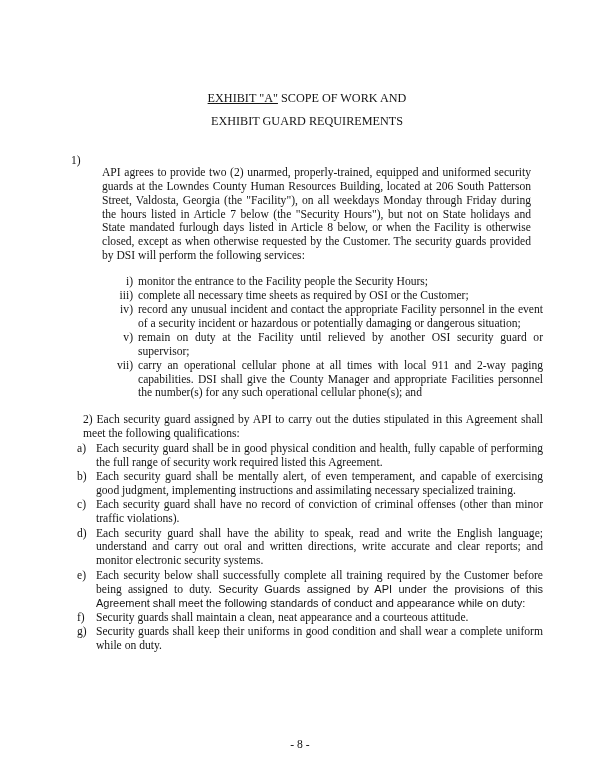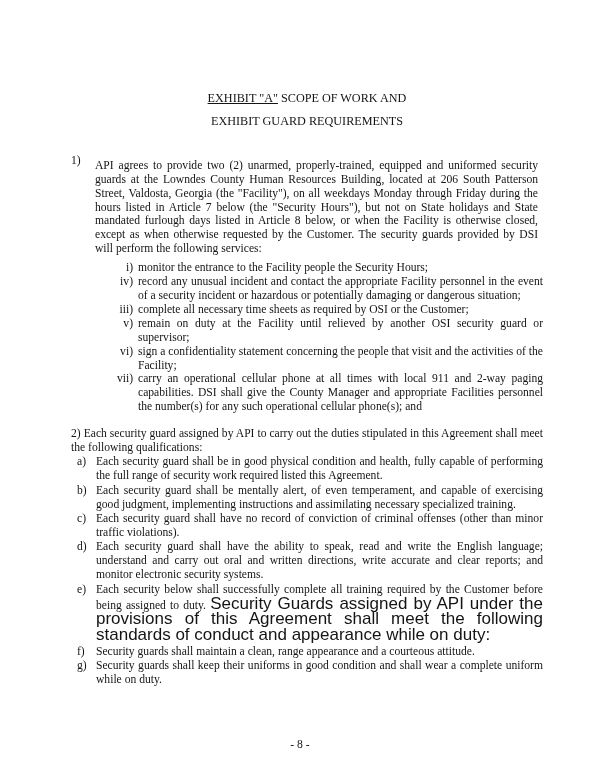--- a/index.html
+++ b/index.html
@@ -16,35 +16,35 @@
     padding: 92px 57px 0 71px;
     overflow: hidden;
   }
   .title-block { text-align: center; margin-bottom: 25px; font-size: 12.2px; }
   .title-line { margin-bottom: 9px; white-space: pre; }
   .underline { text-decoration: underline; }
 
   .hang-item { display: flex; }
   .hang-num { flex: 0 0 19px; }
   .hang-body { flex: 1; }
-  .para { margin: 5px; text-align: justify; }
+  .para { margin: 12px; text-align: justify; }
 
   .roman-list { margin-top: 0.5px; }
   .roman-item { display: flex; margin-left: 22px; }
   .roman-label { flex: 0 0 26px; text-align: right; padding-right: 5px; }
   .roman-text { flex: 1; text-align: justify; }
 
-  .item2-para { margin: 13px 0 0 0; text-align: justify; }
+  .item2-para { margin: 13px 0 0 12px; text-align: justify; }
 
   .letter-list { margin-top: 0.5px; }
   .letter-item { display: flex; margin-left: 6px; margin-top: 0.5px; }
   .letter-label { flex: 0 0 19px; }
   .letter-text { flex: 1; text-align: justify; }
 
-  .sans { font-family: "Liberation Sans", sans-serif; font-size: 17px; }
+  .sans { font-family: "Liberation Sans", sans-serif; font-size: 11px; }
 
   .footer {
     position: absolute;
     left: 0; right: 0; bottom: 24px;
     text-align: center;
     font-size: 11.6px;
   }
 </style>
 </head>
 <body>
@@ -63,38 +63,34 @@
 
       <div class="roman-list">
 
         <div class="roman-item">
           <span class="roman-label">i)</span>
           <div class="roman-text">monitor the entrance to the Facility people the Security Hours;</div>
         </div>
 
 
         <div class="roman-item">
-          <span class="roman-label">iv)</span>
-          <div class="roman-text">record any unusual incident and contact the appropriate Facility personnel in the event of a security incident or hazardous or potentially damaging or dangerous situation;</div>
+          <span class="roman-label">iii)</span>
+          <div class="roman-text">complete all necessary time sheets as required by OSI or the Customer;</div>
         </div>
 
         <div class="roman-item">
-          <span class="roman-label">iii)</span>
-          <div class="roman-text">complete all necessary time sheets as required by OSI or the Customer;</div>
+          <span class="roman-label">iv)</span>
+          <div class="roman-text">record any unusual incident and contact the appropriate Facility personnel in the event of a security incident or hazardous or potentially damaging or dangerous situation;</div>
         </div>
 
         <div class="roman-item">
           <span class="roman-label">v)</span>
           <div class="roman-text">remain on duty at the Facility until relieved by another OSI security guard or supervisor;</div>
         </div>
 
-        <div class="roman-item">
-          <span class="roman-label">vi)</span>
-          <div class="roman-text">sign a confidentiality statement concerning the people that visit and the activities of the Facility;</div>
-        </div>
 
         <div class="roman-item">
           <span class="roman-label">vii)</span>
           <div class="roman-text">carry an operational cellular phone at all times with local 911 and 2-way paging capabilities. DSI shall give the County Manager and appropriate Facilities personnel the number(s) for any such operational cellular phone(s); and</div>
         </div>
 
 
       </div>
     </div>
   </div>
@@ -123,21 +119,21 @@
       <div class="letter-text">Each security guard shall have the ability to speak, read and write the English language; understand and carry out oral and written directions, write accurate and clear reports; and monitor electronic security systems.</div>
     </div>
 
     <div class="letter-item">
       <span class="letter-label">e)</span>
       <div class="letter-text"><span>Each security below shall successfully complete all training required by the Customer before being assigned to duty. </span><span class="sans">Security Guards assigned by API under the provisions of this Agreement shall meet the following standards of conduct and appearance while on duty:</span></div>
     </div>
 
     <div class="letter-item">
       <span class="letter-label">f)</span>
-      <div class="letter-text">Security guards shall maintain a clean, range appearance and a courteous attitude.</div>
+      <div class="letter-text">Security guards shall maintain a clean, neat appearance and a courteous attitude.</div>
     </div>
 
     <div class="letter-item">
       <span class="letter-label">g)</span>
       <div class="letter-text">Security guards shall keep their uniforms in good condition and shall wear a complete uniform while on duty.</div>
     </div>
 
   </div>
 
   <div class="footer">- 8 -</div>

